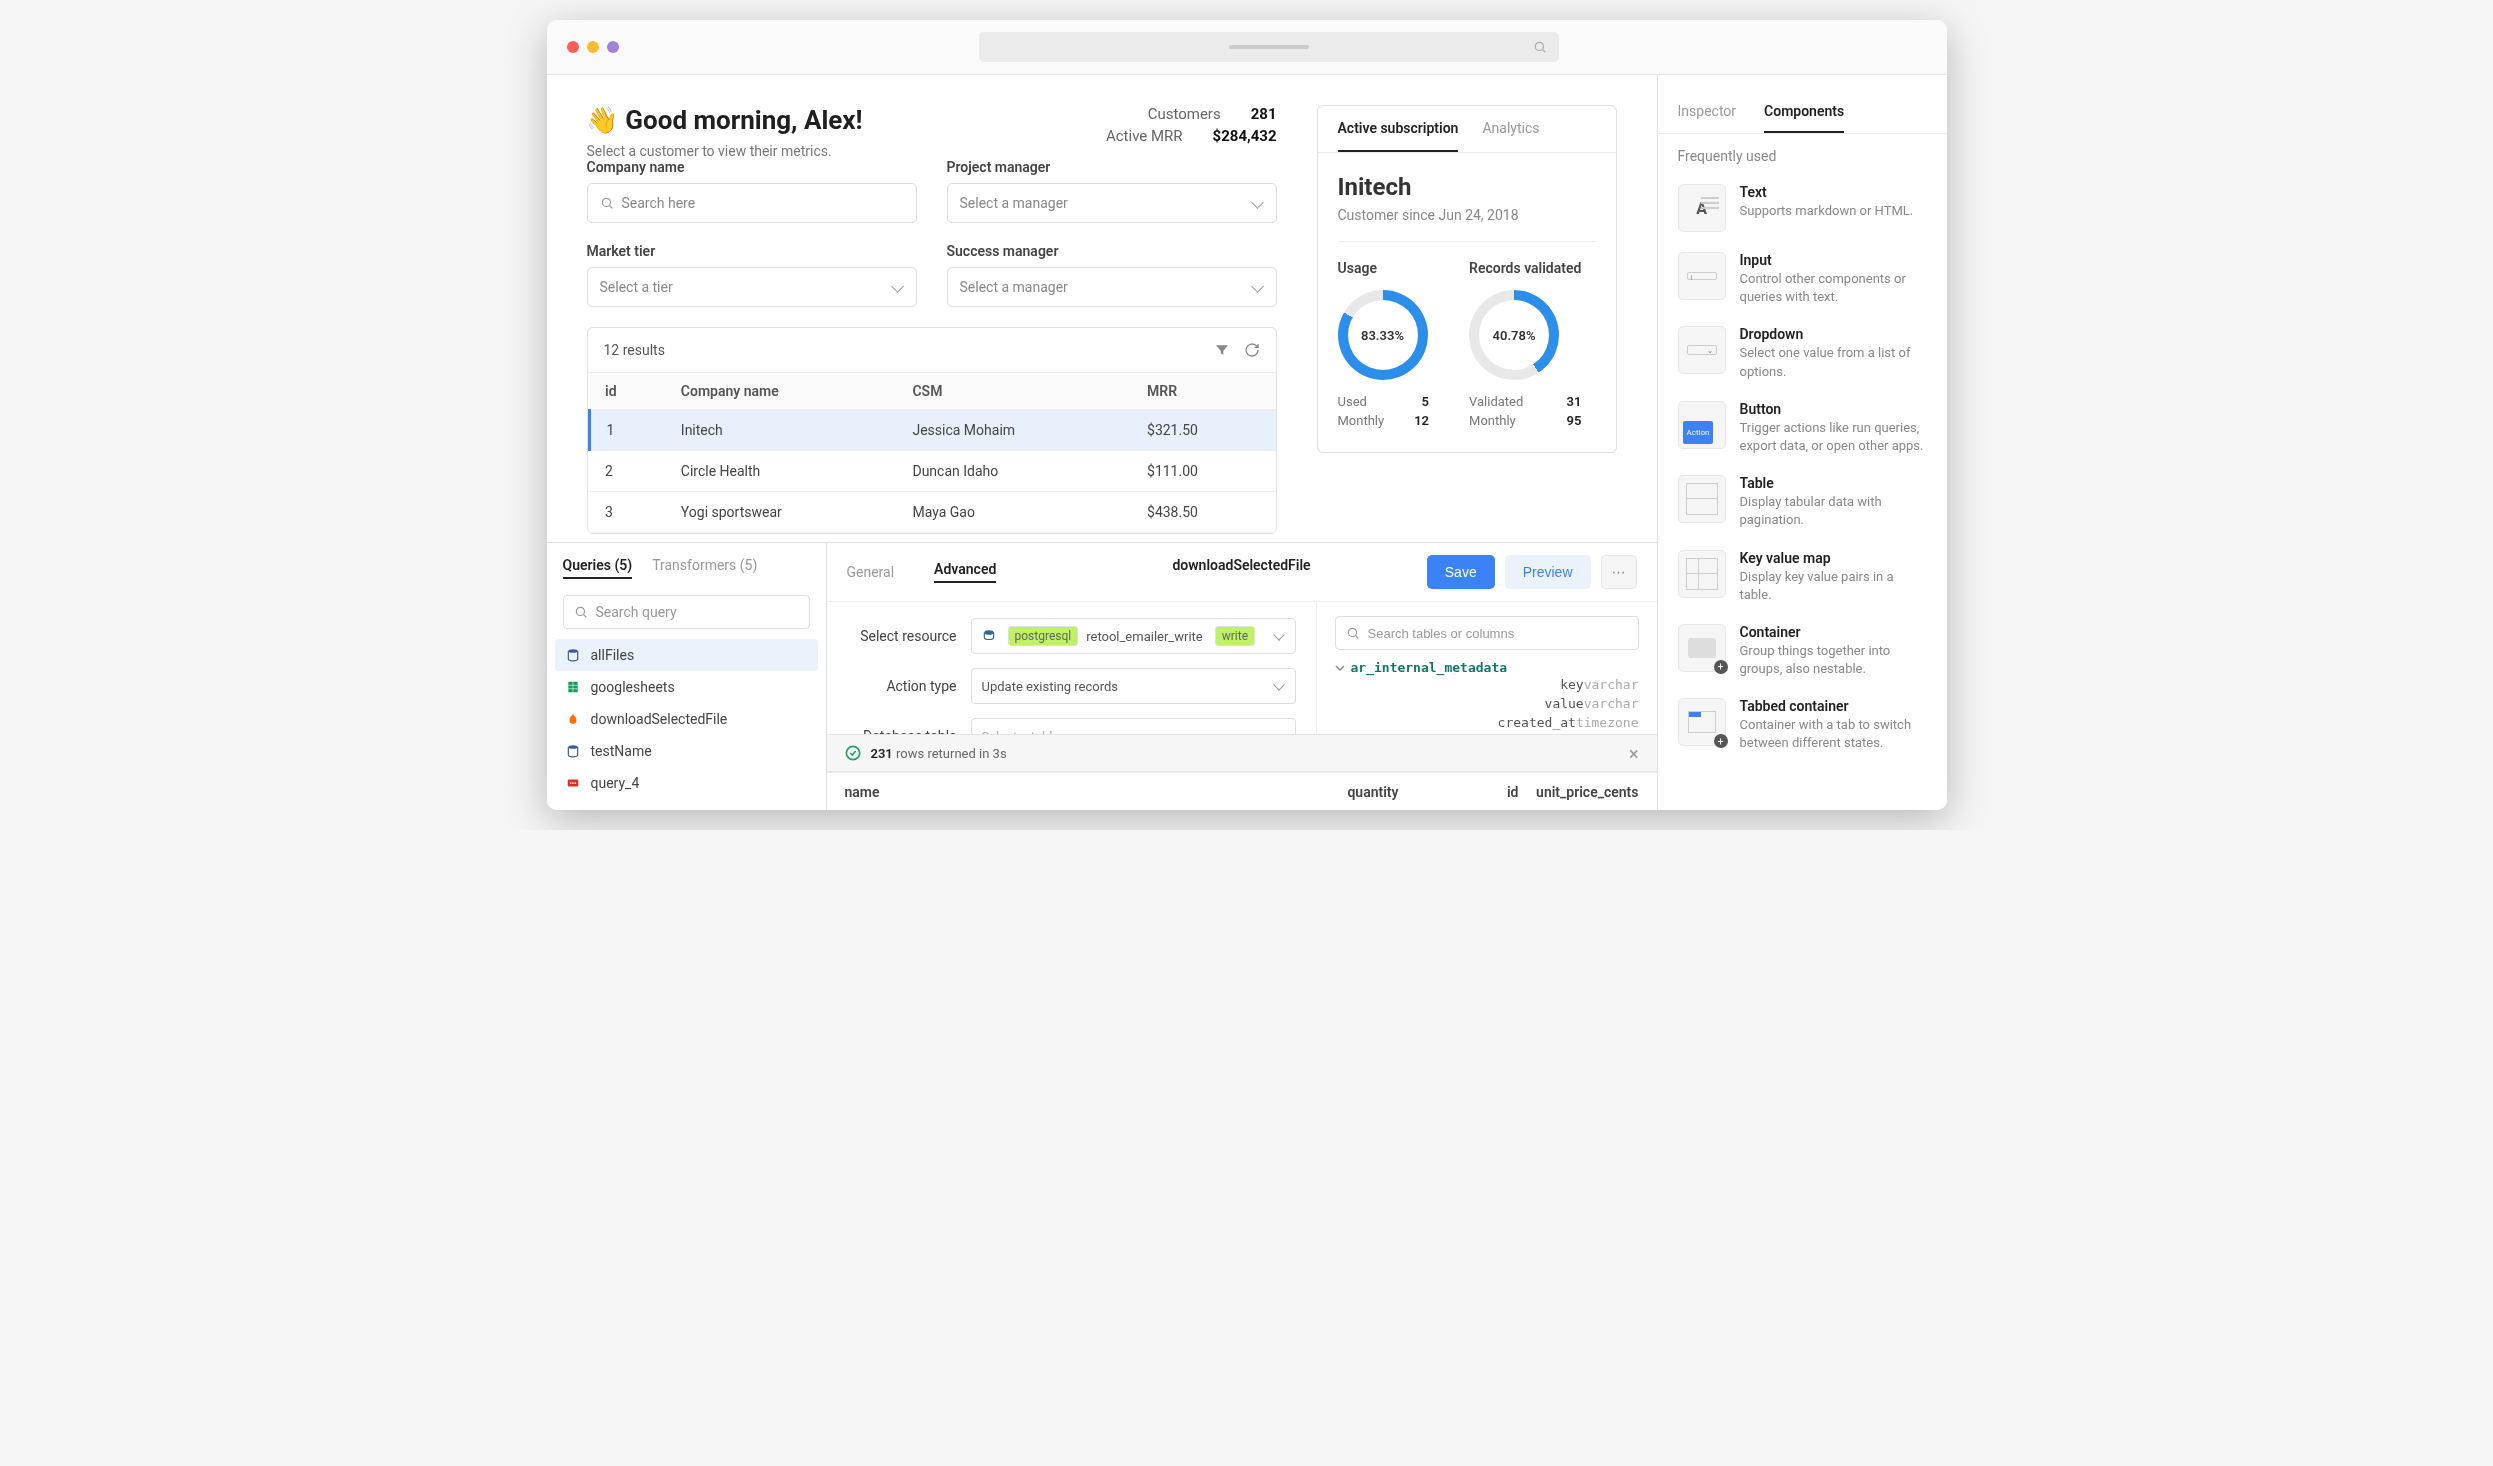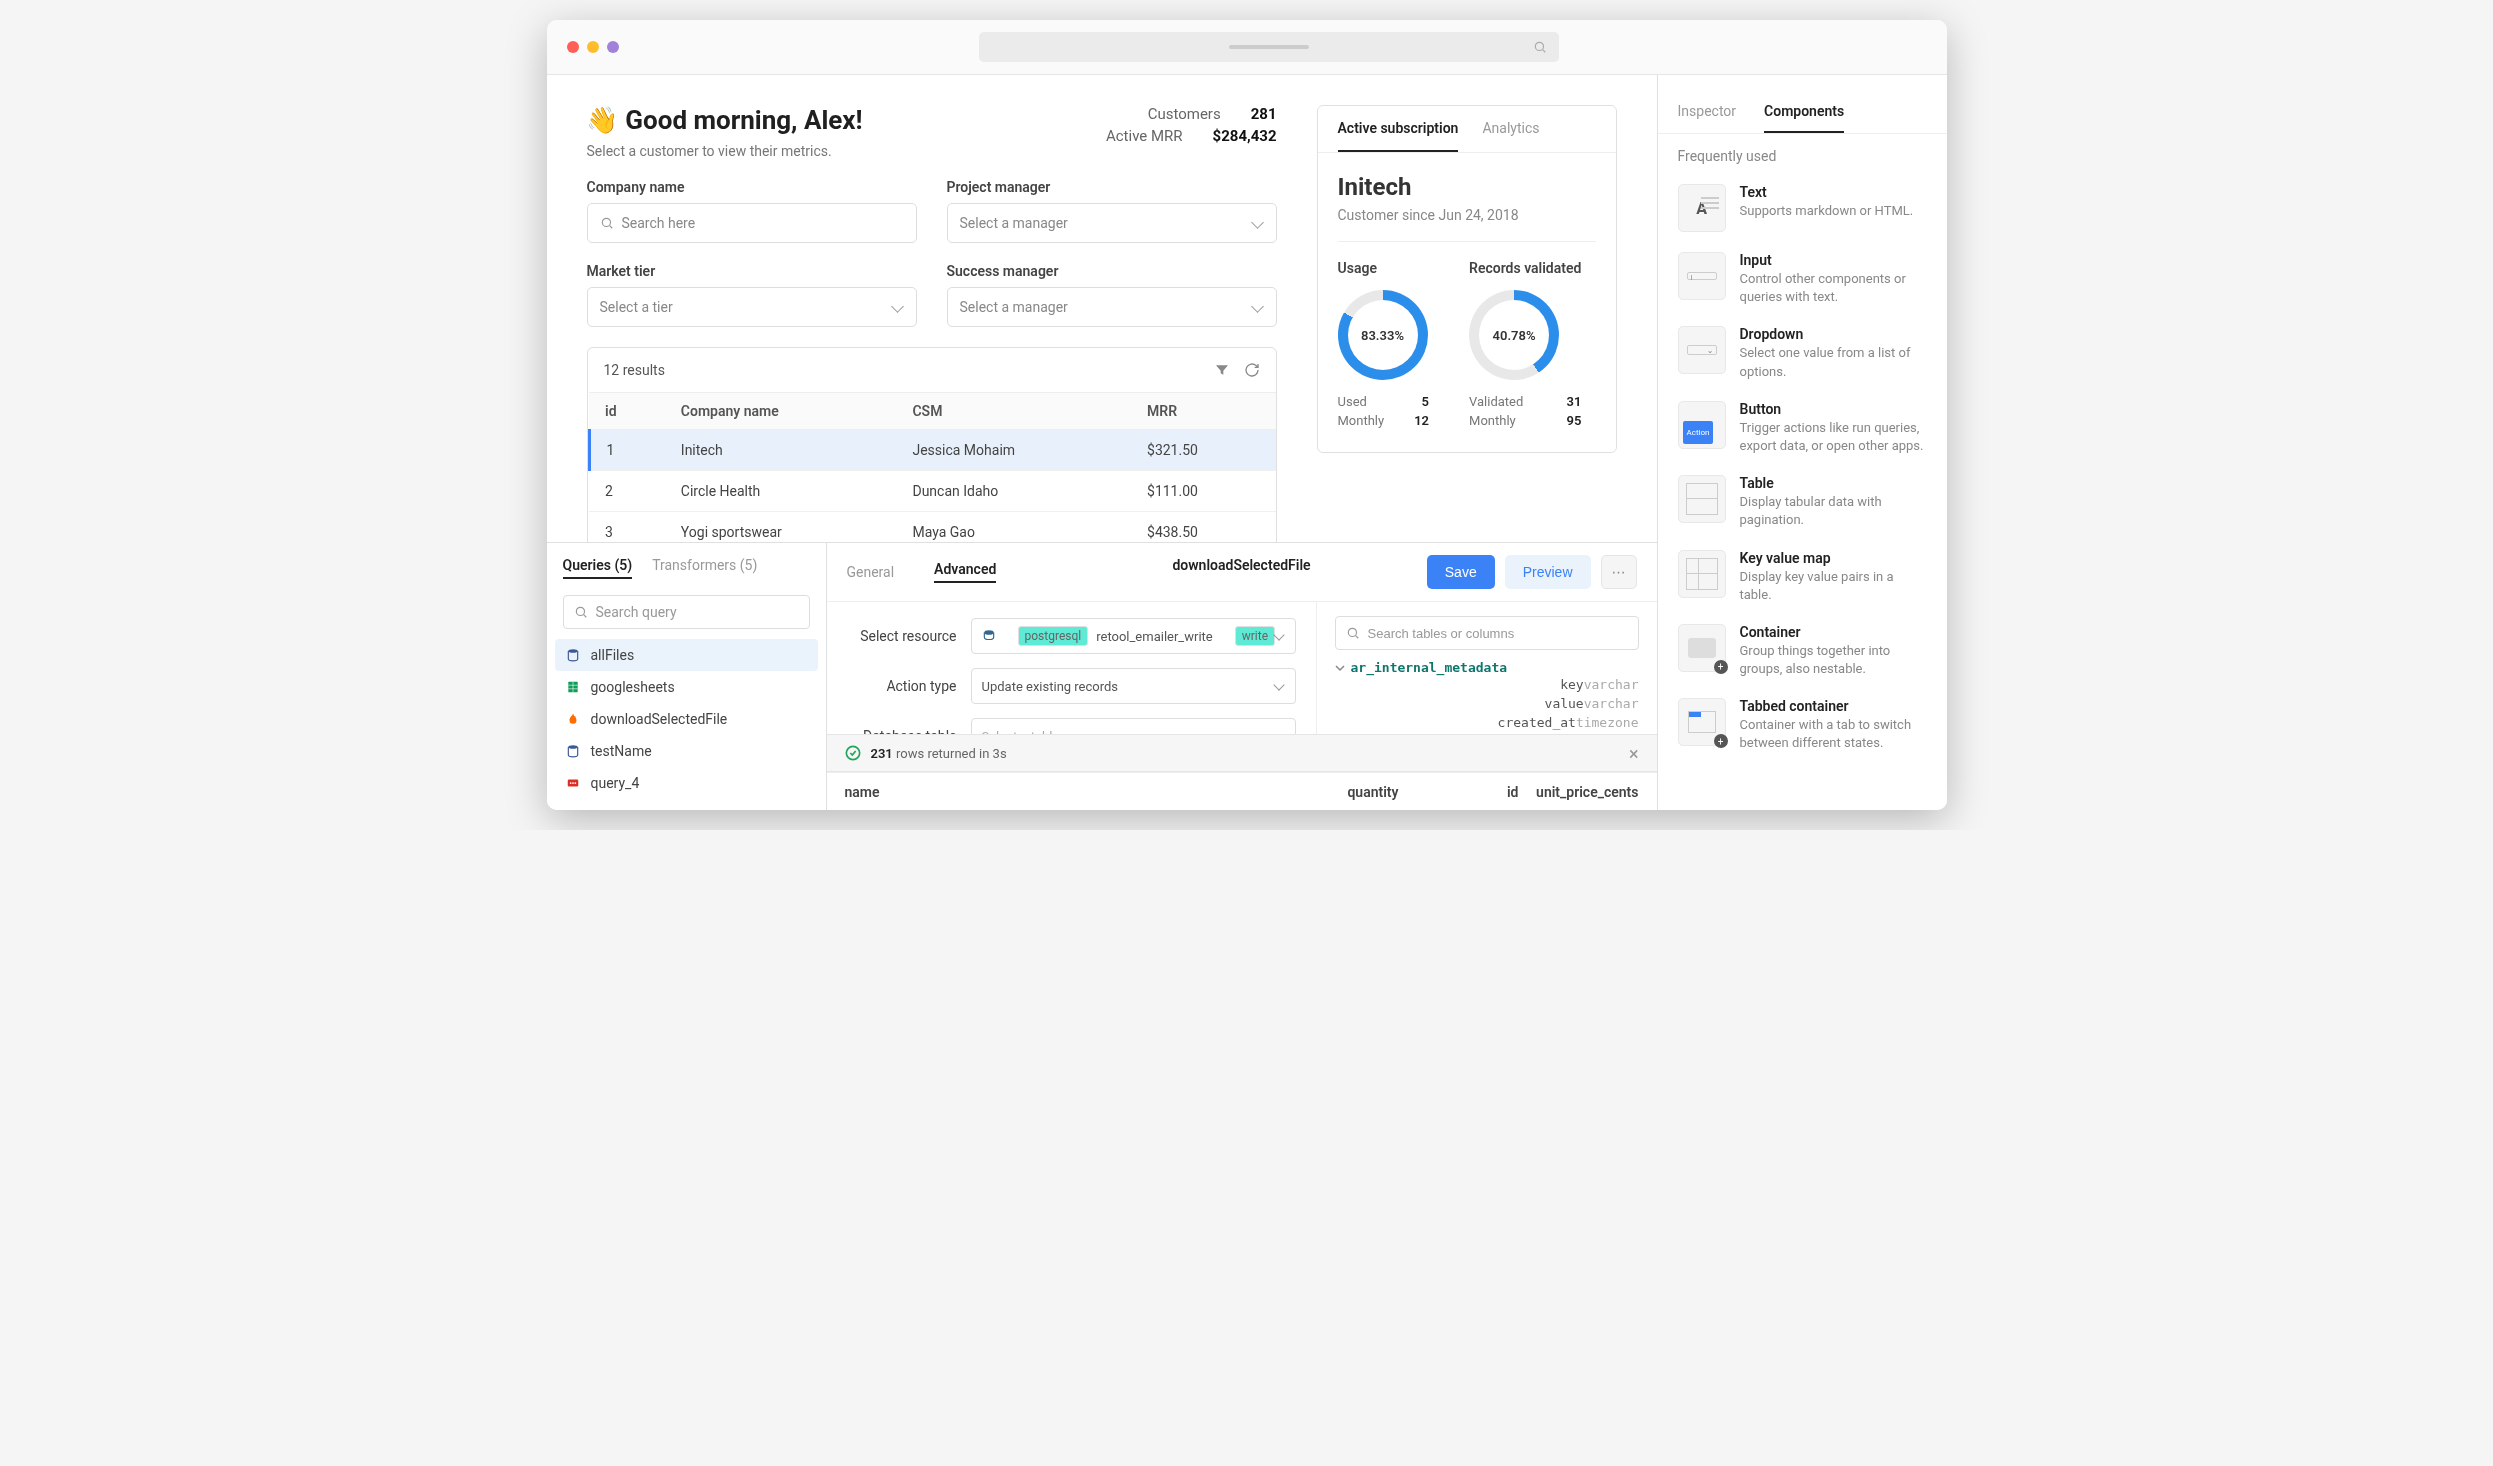--- a/index.html
+++ b/index.html
@@ -12,21 +12,21 @@
 .search-top { margin-left: 360px; width: 580px; height: 30px; background: #ebebeb; border-radius: 5px; display: flex; align-items: center; justify-content: flex-end; padding: 0 12px; color: #aaa; position: relative; }
 .search-top::before { content: ""; position: absolute; left: 50%; top: 50%; transform: translate(-50%,-50%); width: 80px; height: 4px; background: #ccc; border-radius: 2px; }
 
 .content { flex: 1; display: flex; min-height: 0; }
 .main { flex: 1; display: flex; flex-direction: column; min-width: 0; }
 .upper { flex: 1; display: flex; padding: 30px 40px 0 40px; gap: 40px; min-height: 0; overflow: hidden; }
 .left-col { flex: 1; min-width: 0; }
 .right-col { width: 300px; flex-shrink: 0; }
 
 .greeting { font-size: 26px; font-weight: 700; color: #202020; margin-bottom: 8px; }
-.subgreet { color: #777; margin-bottom: 20px; }
+.subgreet { color: #777; }
 .stats-top { text-align: right; font-size: 15px; color: #666; }
 .stats-top .val { color: #111; font-weight: 700; margin-left: 30px; }
 .stats-top div { margin-bottom: 4px; }
 .top-row { display: flex; justify-content: space-between; align-items: flex-start; }
 
 .filters { display: grid; grid-template-columns: 1fr 1fr; gap: 20px 30px; margin-bottom: 20px; }
 .field label { display: block; font-weight: 600; color: #444; margin-bottom: 8px; font-size: 14px; }
 .input, .select { width: 100%; height: 40px; border: 1px solid #ddd; border-radius: 5px; padding: 0 12px; background: #fff; display: flex; align-items: center; color: #888; position: relative; font-size: 14px; }
 .select::after { content: ""; position: absolute; right: 14px; width: 8px; height: 8px; border-right: 1.5px solid #999; border-bottom: 1.5px solid #999; transform: rotate(45deg); top: 14px; }
 .input svg { margin-right: 8px; color: #999; }
@@ -79,21 +79,21 @@
 .btn-primary { background: #3b82f6; color: #fff; font-weight: 500; }
 .btn-light { background: #eaf3fb; color: #3b82f6; font-weight: 500; }
 .btn-more { background: #f5f5f5; color: #888; padding: 8px 10px; border: 1px solid #e5e5e5; }
 
 .e-body { flex: 1; display: flex; min-height: 0; }
 .e-form { width: 490px; padding: 16px 20px; border-right: 1px solid #eee; display: flex; flex-direction: column; gap: 14px; }
 .frow { display: flex; align-items: center; gap: 14px; }
 .frow label { width: 110px; text-align: right; color: #444; font-size: 14px; }
 .frow .fcontrol { flex: 1; height: 36px; border: 1px solid #ddd; border-radius: 4px; display: flex; align-items: center; padding: 0 10px; color: #555; font-size: 13px; position: relative; }
 .frow .fcontrol::after { content: ""; position: absolute; right: 12px; width: 7px; height: 7px; border-right: 1.5px solid #999; border-bottom: 1.5px solid #999; transform: rotate(45deg); top: 12px; }
-.chip { background: #5eead4; border: 1px solid #e0e0e0; border-radius: 3px; padding: 2px 6px; font-size: 12px; color: #666; margin-left: 22px; }
+.chip { background: #bef264; border: 1px solid #e0e0e0; border-radius: 3px; padding: 2px 6px; font-size: 12px; color: #666; margin-left: 12px; }
 
 .schema-panel { flex: 1; padding: 14px 18px; font-family: ui-monospace, Menlo, monospace; font-size: 13px; color: #555; overflow: hidden; }
 .schema-search { height: 34px; border: 1px solid #ddd; border-radius: 4px; display: flex; align-items: center; padding: 0 10px; color: #999; margin-bottom: 10px; font-family: -apple-system, sans-serif; text-align: right; }
 .schema-search svg { margin-right: 8px; }
 .schema-tree .node { display: flex; justify-content: flex-end; padding: 2px 0 2px 20px; }
 .schema-tree .root { padding-left: 0; font-weight: 600; color: #0f766e; display: flex; align-items: center; gap: 6px; }
 .schema-tree .type { color: #aaa; }
 
 .toast { position: absolute; bottom: 38px; left: 0; right: 0; height: 38px; background: #f6f6f6; border-top: 1px solid #e5e5e5; border-bottom: 1px solid #e5e5e5; display: flex; align-items: center; padding: 0 18px; color: #666; font-size: 13px; }
 .toast .check { color: #22a55a; margin-right: 10px; }

